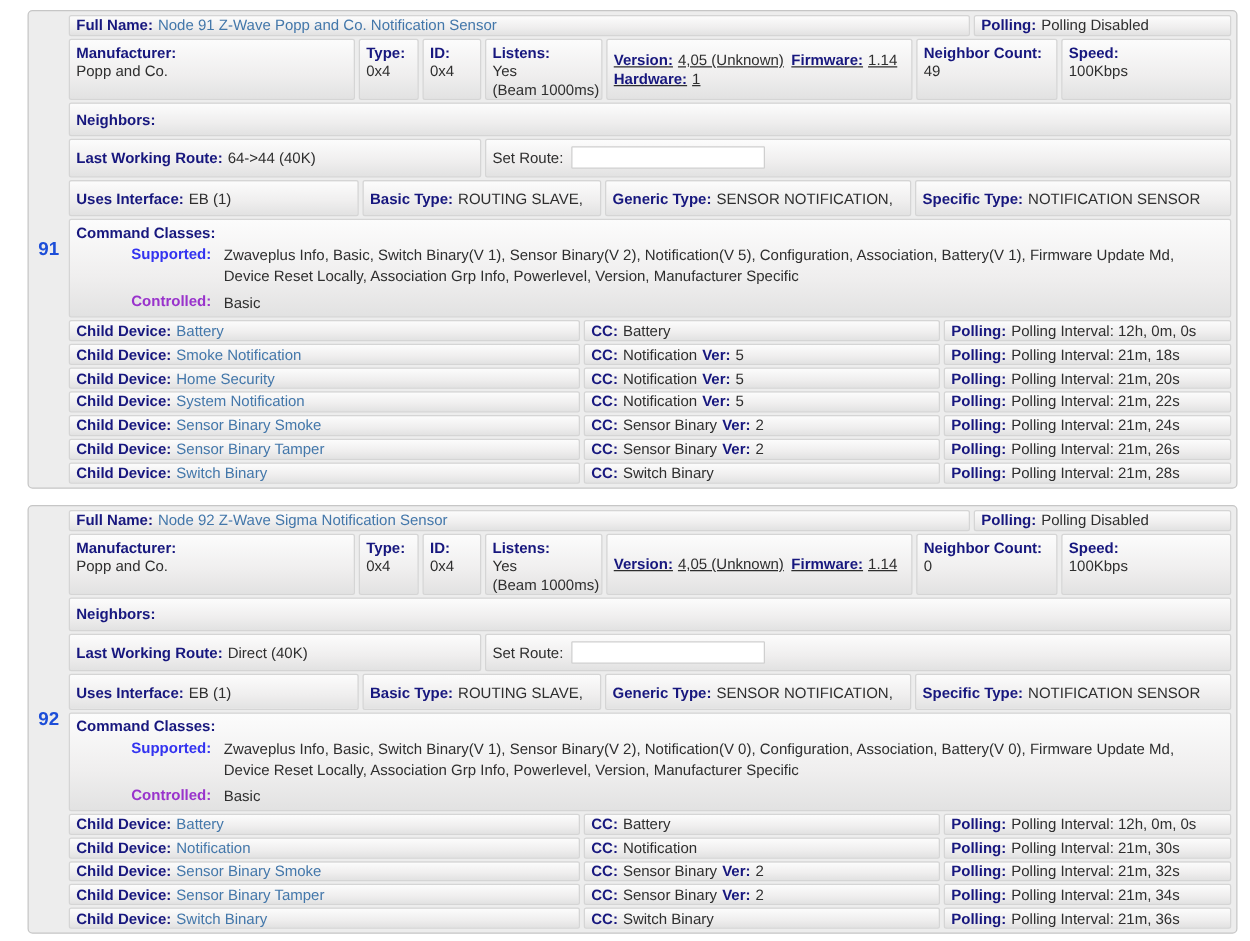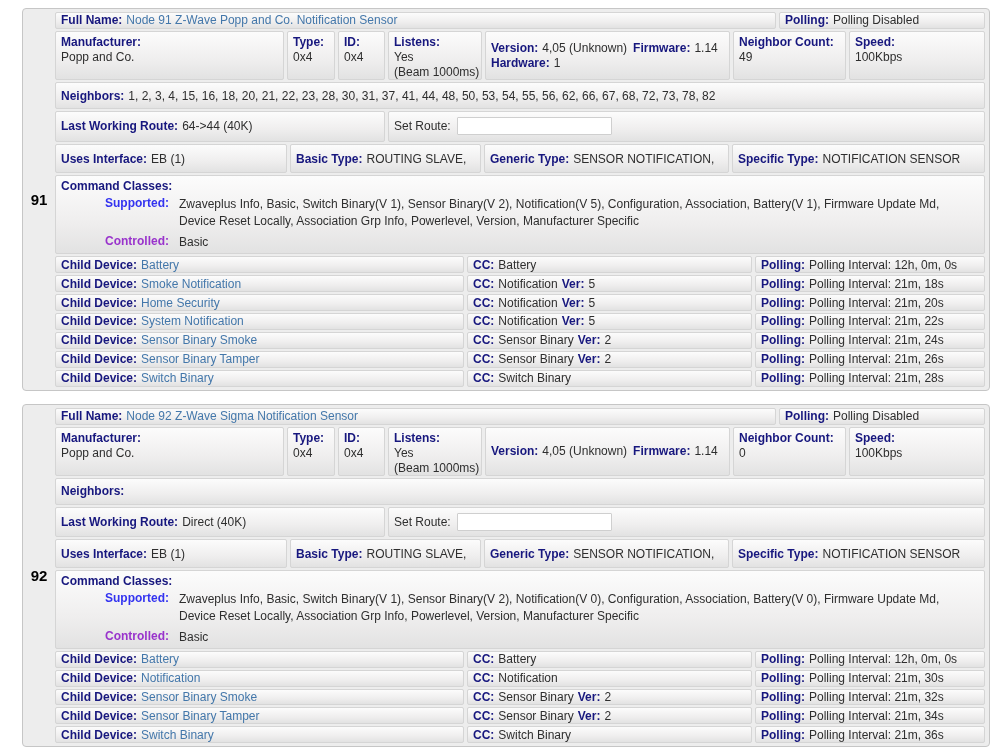--- a/index.html
+++ b/index.html
@@ -9,21 +9,21 @@
   }
   .panel{
     position:absolute;left:22px;width:968px;box-sizing:border-box;
     background:#EDEDED;border:1px solid #C6C6C6;border-radius:4px;
     display:flex;padding:3px 4px 3px 0;
   }
   #panel-91{top:8px;height:383px;}
   #panel-92{top:404px;height:343px;}
   .node-num{
     width:32px;flex:0 0 32px;display:flex;align-items:center;justify-content:center;
-    font-weight:bold;font-size:15px;color:#000000;
+    font-weight:bold;font-size:15px;color:#1d4ed8;
   }
   .rows{flex:1;display:flex;flex-direction:column;gap:2px;min-width:0;}
   .row{display:grid;column-gap:3px;}
   .row-fullname{grid-template-columns:1fr 206px;height:20px;}
   .row-mfr{grid-template-columns:229px 48px 47px 94px 1fr 113px 136px;height:52px;}
   .row-neighbors{grid-template-columns:1fr;height:32px;}
   .row-route{grid-template-columns:330px 1fr;height:36px;}
   .row-types{grid-template-columns:232px 191px 245px 1fr;height:35px;}
   .row-cc{grid-template-columns:1fr;flex:1;}
   .row-child{grid-template-columns:1fr 285px 230px;height:20px;}
@@ -31,21 +31,21 @@
     box-sizing:border-box;min-width:0;
     background:linear-gradient(180deg,#FCFCFC 0%,#EFEEEE 60%,#E2E2E2 100%);
     border:1px solid #D5D5D5;border-radius:2px;
     padding:0 5px;display:flex;align-items:center;overflow:hidden;white-space:nowrap;
   }
   .cell.stack{flex-direction:column;align-items:flex-start;justify-content:flex-start;padding-top:3px;row-gap:1px;}
   .cell.stack.vcenter{justify-content:center;padding-top:0;}
   .lbl{font-weight:bold;color:#17177E;margin-right:4px;flex:0 0 auto;}
   .val{color:#2E2E2E;}
   .link{color:#4377AA;cursor:pointer;}
-  .inline{display:flex;align-items:center;white-space:nowrap;}
+  .inline{display:flex;align-items:center;white-space:nowrap;text-decoration:underline;}
   .route-input{
     width:155px;height:18px;box-sizing:border-box;margin-left:6px;
     border:1px solid #CFCFCF;background:#FFFFFF;border-radius:1px;
     font-family:inherit;font-size:12px;padding:0 3px;
   }
   .setroute-lbl{color:#2E2E2E;margin-right:0;}
   .cc-cell{display:block;padding:3px 5px;white-space:normal;}
   .cc-title{font-weight:bold;color:#17177E;margin-bottom:3px;}
   .cc-grid{display:grid;grid-template-columns:108px 1fr;column-gap:10px;row-gap:5px;align-items:start;}
   .cc-lbl{font-weight:bold;text-align:right;}
@@ -111,21 +111,20 @@
       </div>
       <div class="cell stack">
         <span class="lbl">Speed:</span>
         <span class="val">100Kbps</span>
       </div>
     </div>
 
     <div class="row row-neighbors">
       <div class="cell">
         <span class="lbl">Neighbors:</span>
-        <span class="val">1, 2, 3, 4, 15, 16, 18, 20, 21, 22, 23, 28, 30, 31, 37, 41, 44, 48, 50, 53, 54, 55, 56, 62, 66, 67, 68, 72, 73, 78, 82</span>
       </div>
     </div>
 
     <div class="row row-route">
       <div class="cell">
         <span class="lbl">Last Working Route:</span>
         <span class="val">64-&gt;44 (40K)</span>
       </div>
       <div class="cell">
         <span class="setroute-lbl">Set Route:</span>

